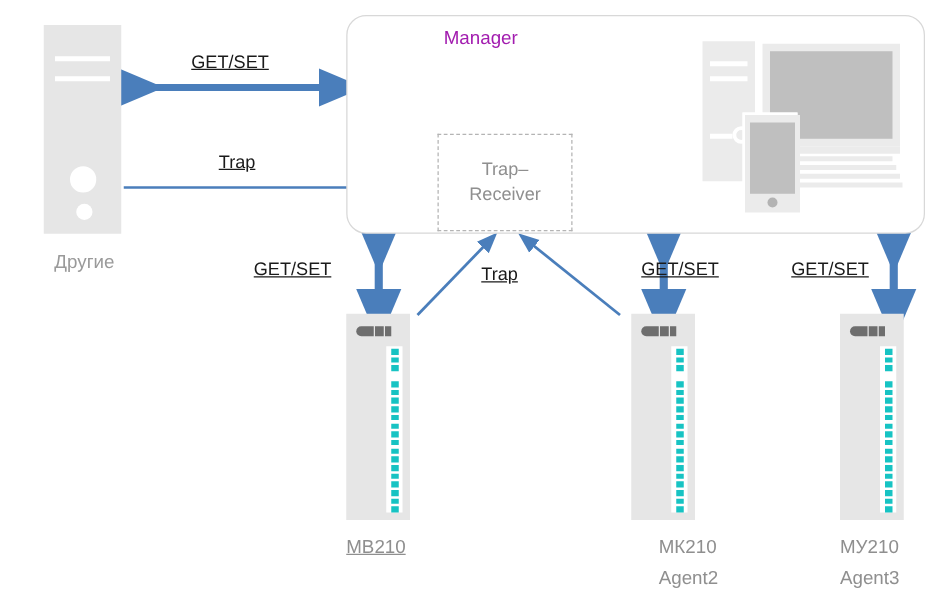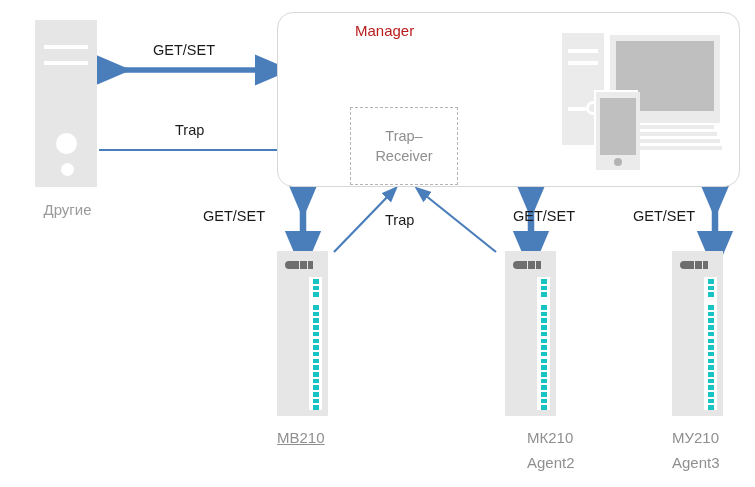--- a/index.html
+++ b/index.html
@@ -78,21 +78,21 @@
     height: 175px;
     border: 1.3px solid #d8d8d8;
     border-radius: 16px;
     background: #ffffff;
     box-sizing: border-box;
   }
   .manager-title {
     position: absolute;
     left: 355px;
     top: 22px;
-    color: #b91c1c;
+    color: #a21caf;
     font-size: 15px;
   }
 
   
   .trap-receiver {
     position: absolute;
     left: 350px;
     top: 107px;
     width: 108px;
     height: 78px;
@@ -281,20 +281,21 @@
     color: #8f8f8f;
     font-size: 15px;
     line-height: 25px;
   }
 
   
   .flow-lbl {
     position: absolute;
     color: #1a1a1a;
     font-size: 14.5px;
+    text-decoration: underline;
   }
 </style>
 </head>
 <body>
 
 <div id="canvas">
 
   <svg class="svg-layer" viewBox="0 0 755 487" xmlns="http://www.w3.org/2000/svg">
     <defs>
       <marker id="ah" markerWidth="7" markerHeight="7" refX="3.1" refY="3.2" orient="auto" markerUnits="strokeWidth">

